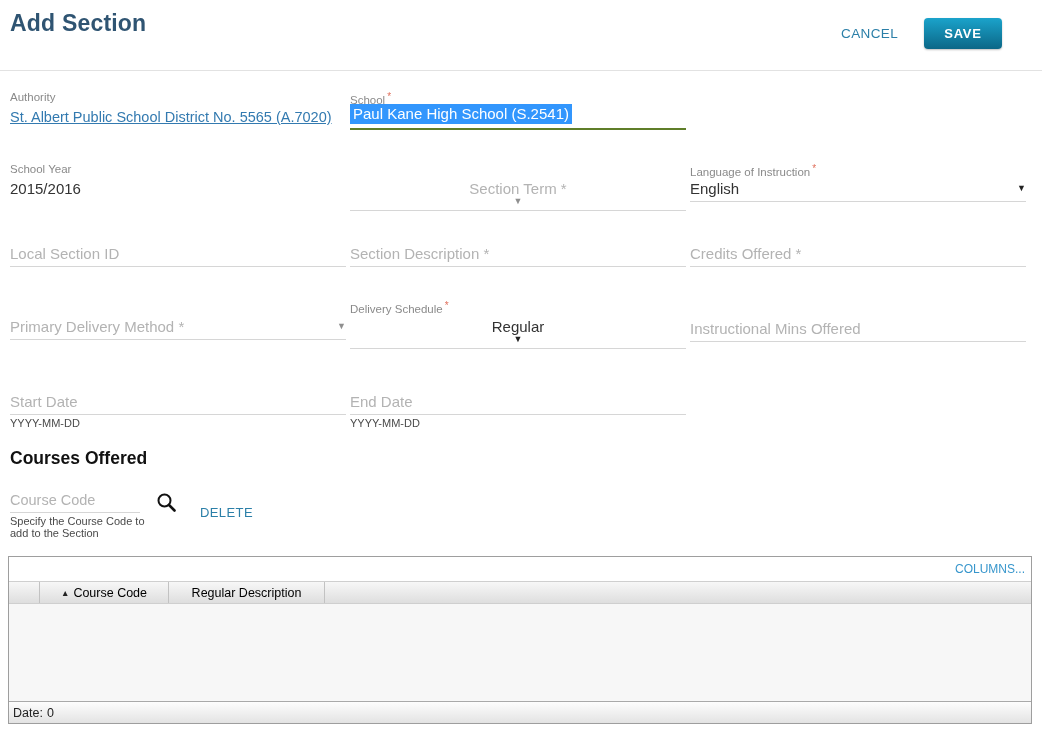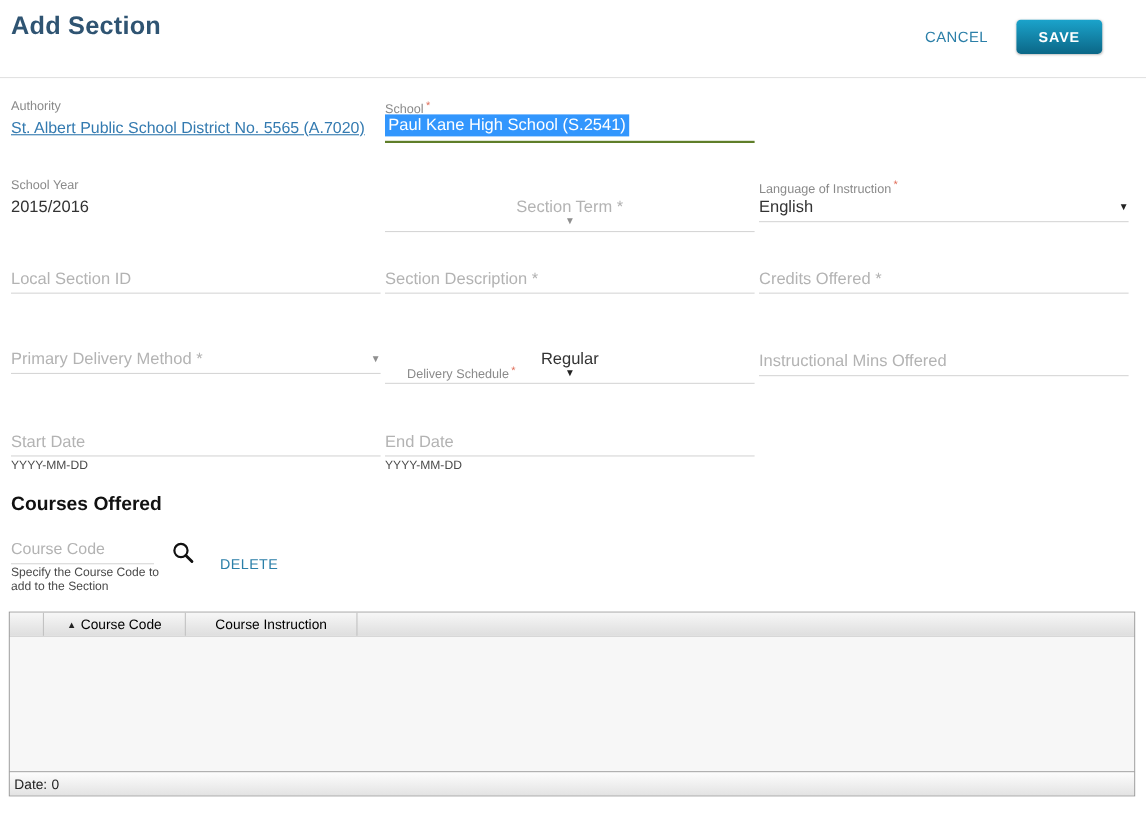--- a/index.html
+++ b/index.html
@@ -85,21 +85,21 @@
 
   <input class="abs tinput" style="left: 10px; top: 243px; width: 336px;" placeholder="Local Section ID">
   <input class="abs tinput" style="left: 350px; top: 243px; width: 336px;" placeholder="Section Description *">
   <input class="abs tinput" style="left: 690px; top: 243px; width: 336px;" placeholder="Credits Offered *">
 
   <div class="abs selectbox" style="left:10px;top:318px;width:336px;">
     <span class="ph">Primary Delivery Method *</span>
     <span class="chev gray">▼</span>
   </div>
 
-  <div class="abs flabel" style="left:370px;top:300px;margin-top:32px;"><span>Delivery Schedule</span><span class="req">*</span></div>
+  <div class="abs flabel" style="left:350px;top:300px;"><span>Delivery Schedule</span><span class="req">*</span></div>
   <div class="abs selectbox" style="left:350px;top:318px;width:336px;flex-direction:column;">
     <span class="fvalue">Regular</span>
     <span class="chev dark">▼</span>
   </div>
 
   <input class="abs tinput" style="left: 690px; top: 318px; width: 336px;" placeholder="Instructional Mins Offered">
 
   <input class="abs tinput" style="left: 10px; top: 391px; width: 336px;" placeholder="Start Date">
   <div class="abs hint" style="left:10px;top:417px;">YYYY-MM-DD</div>
 
@@ -112,28 +112,31 @@
   <button class="abs searchbtn" style="left:156px;top:492px;">
     <svg width="21" height="21" viewBox="0 0 21 21">
         <circle cx="8.5" cy="8.5" r="6" fill="none" stroke="#111" stroke-width="2"></circle>
         <line x1="13" y1="13" x2="18.5" y2="18.5" stroke="#111" stroke-width="2.6" stroke-linecap="round"></line>
       </svg>
   </button>
   <a class="abs dellink" style="left:200px;top:505px;">DELETE</a>
   <div class="abs hint" style="left:10px;top:516px;width:140px;line-height:1.05;">Specify the Course Code to add to the Section</div>
 
   <div class="abs grid" style="left:8px;top:556px;">
+    <div class="grid-toolbar">
+      <span class="columns-link">COLUMNS...</span>
+    </div>
     <div class="grid-header">
       <div class="gh-cell" style="width:30px;"></div>
       <div class="gh-cell" style="width:128px;">
         <span class="sorticon">▲</span>
         <span>Course Code</span>
       </div>
       <div class="gh-cell" style="width:155px;">
-        <span>Course Instruction</span>
+        <span>Regular Description</span>
       </div>
     </div>
     <div class="grid-body"></div>
     <div class="grid-footer">
       <span>Date:</span>
       <span>0</span>
     </div>
   </div>
 
 </div>

